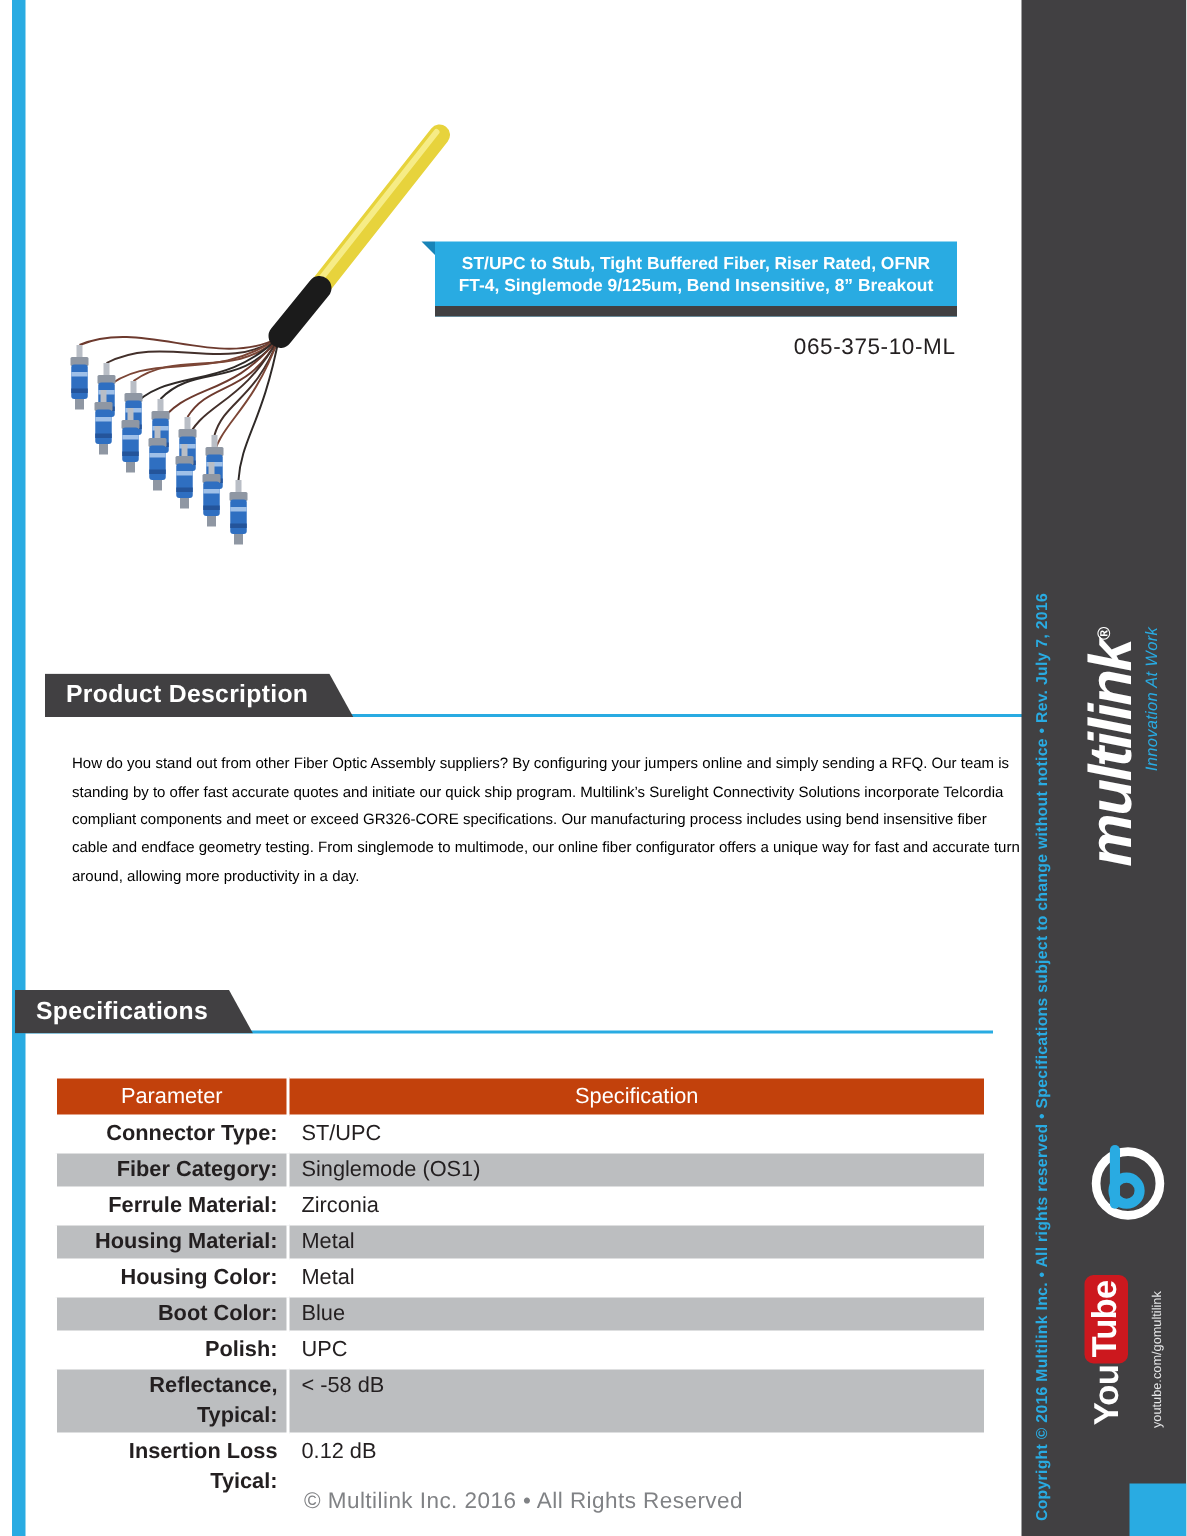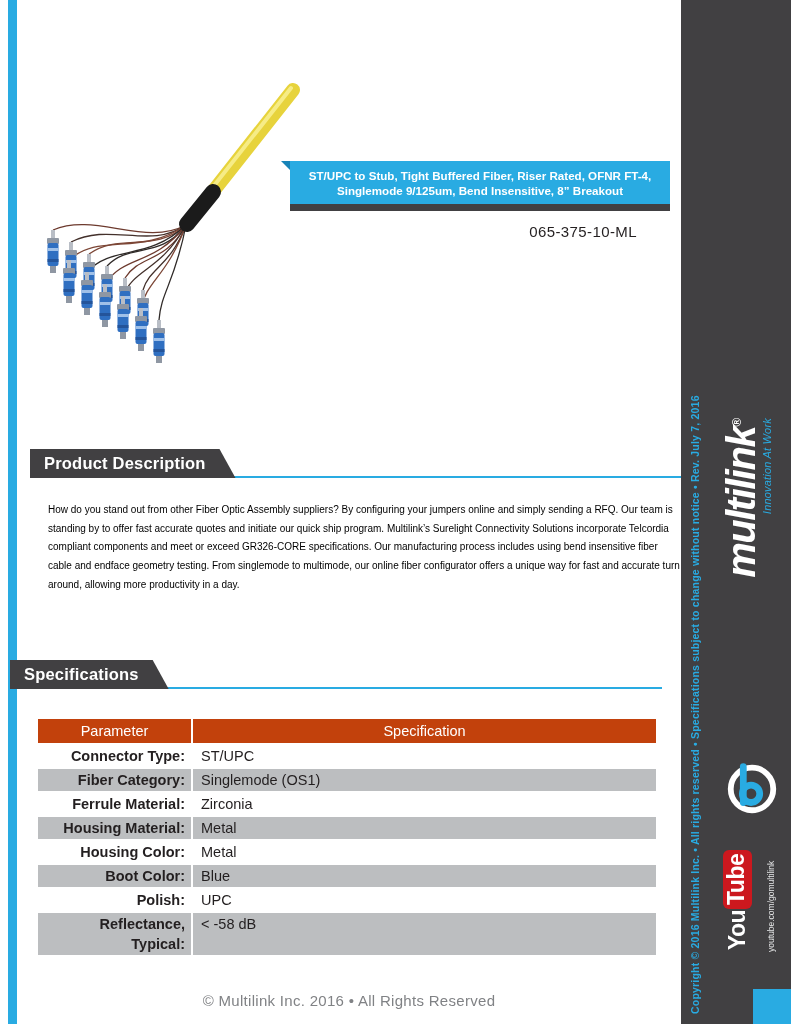--- a/index.html
+++ b/index.html
@@ -9,21 +9,21 @@
     margin:0 auto; overflow:hidden;
   }
   
   .left-stripe { position:absolute; left:8px; top:0; width:9px; height:1024px; background:#29ABE2; }
 
   
   .cable-art { position:absolute; left:25px; top:82px; width:300px; height:300px; z-index:1; }
 
   
   .title-banner {
-    position:absolute; left:290px; top:161px; width:380px; z-index:2;
+    position:absolute; left:290px; top:161px; width:348px; z-index:2;
     background:#29ABE2; border-bottom:7px solid #414042;
     color:#ffffff; font-weight:bold; font-size:11.6px; line-height:15px;
     text-align:center; padding:7px 9px 6px 9px;
   }
   .title-banner::before {
     content:""; position:absolute; left:-9px; top:0; width:0; height:0;
     border-top:9px solid #1884b8; border-left:9px solid transparent;
   }
   .part-number {
     position:absolute; left:290px; top:223px; width:347px; text-align:right;
@@ -210,20 +210,24 @@
         <td class="value">Blue</td>
       </tr>
       <tr class="row-w">
         <td class="param">Polish:</td>
         <td class="value">UPC</td>
       </tr>
       <tr class="row-g">
         <td class="param">Reflectance, Typical:</td>
         <td class="value">&lt; -58 dB</td>
       </tr>
+      <tr class="row-w">
+        <td class="param">Insertion Loss Tyical:</td>
+        <td class="value">0.12 dB</td>
+      </tr>
     </tbody>
   </table>
 
   <div class="page-footer">© Multilink Inc. 2016  •  All Rights Reserved</div>
 
   <div class="sidebar"></div>
 
   <span class="copyright-vert">Copyright © 2016 Multilink Inc. • All rights reserved • Specifications subject to change without notice  •  Rev. July 7, 2016</span>
 
   <div class="ml-logo-wrap">

